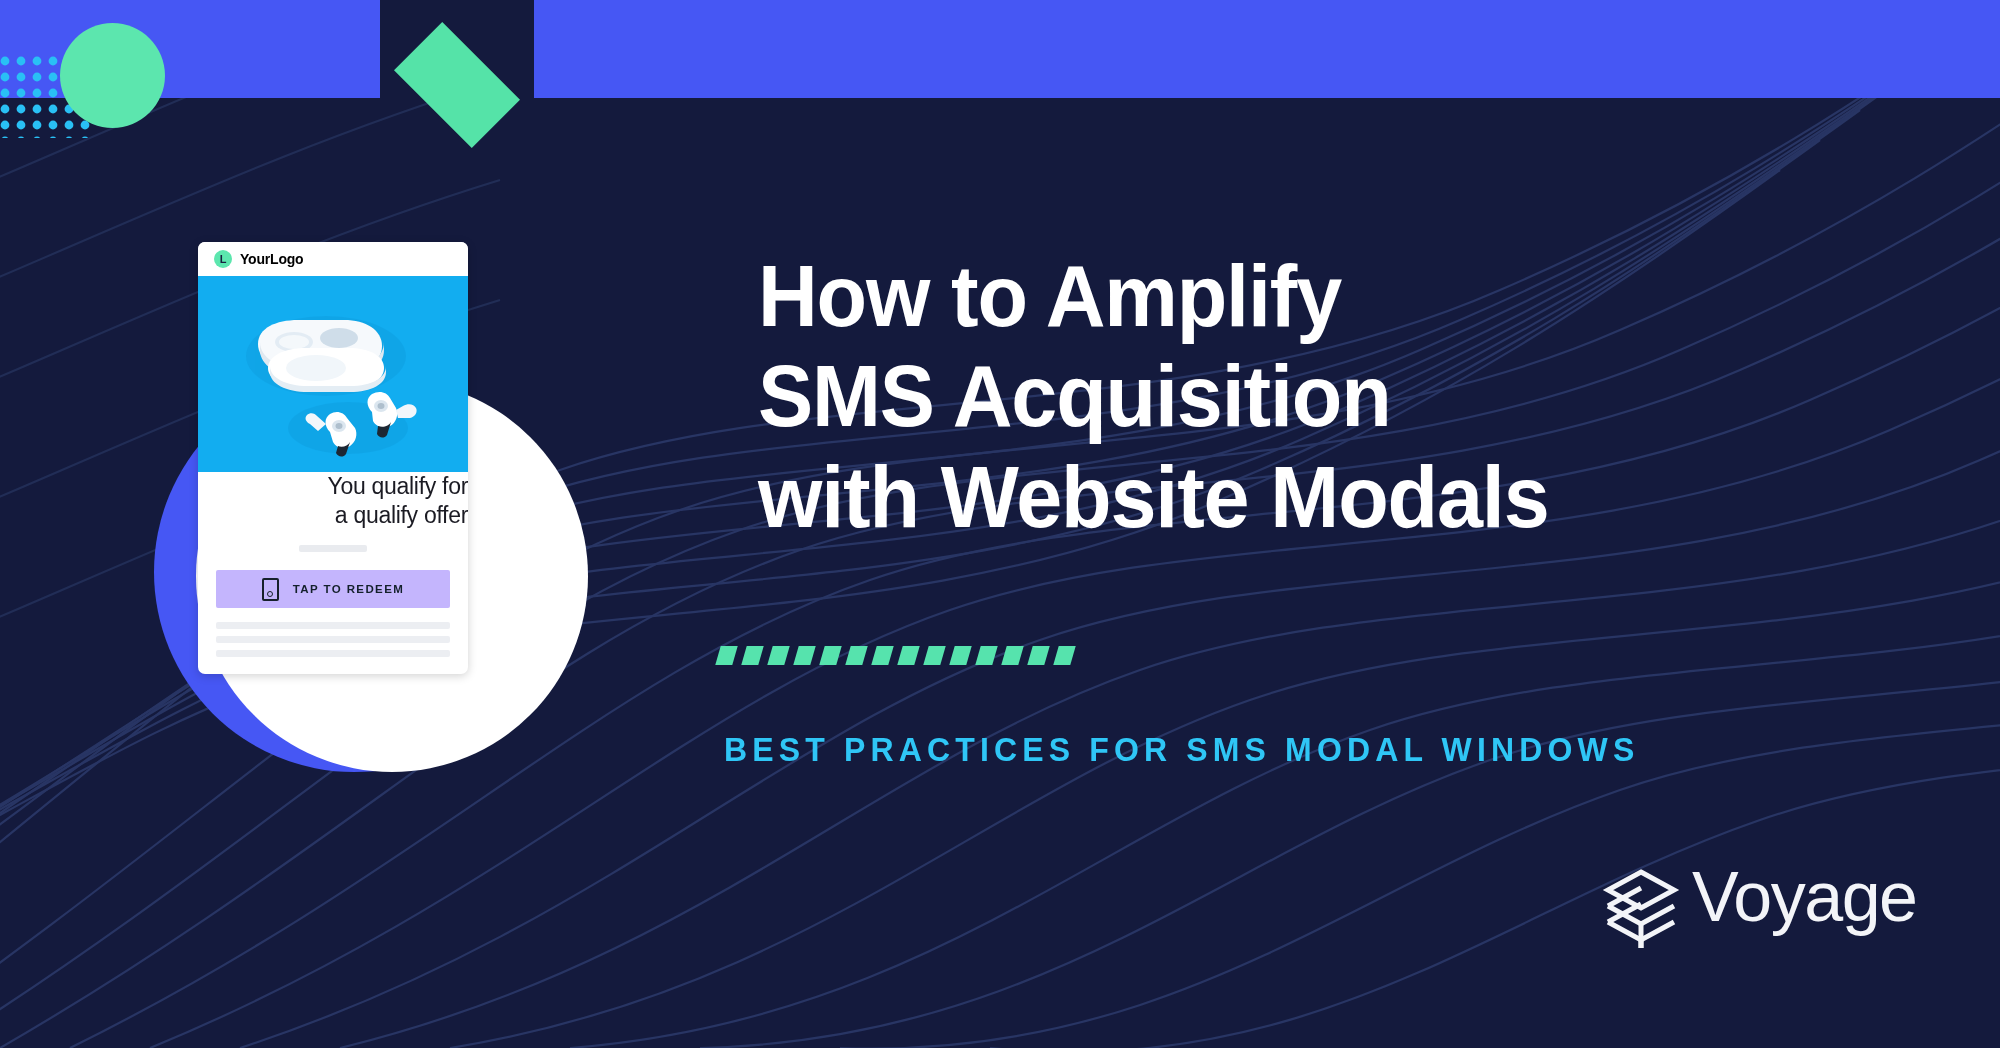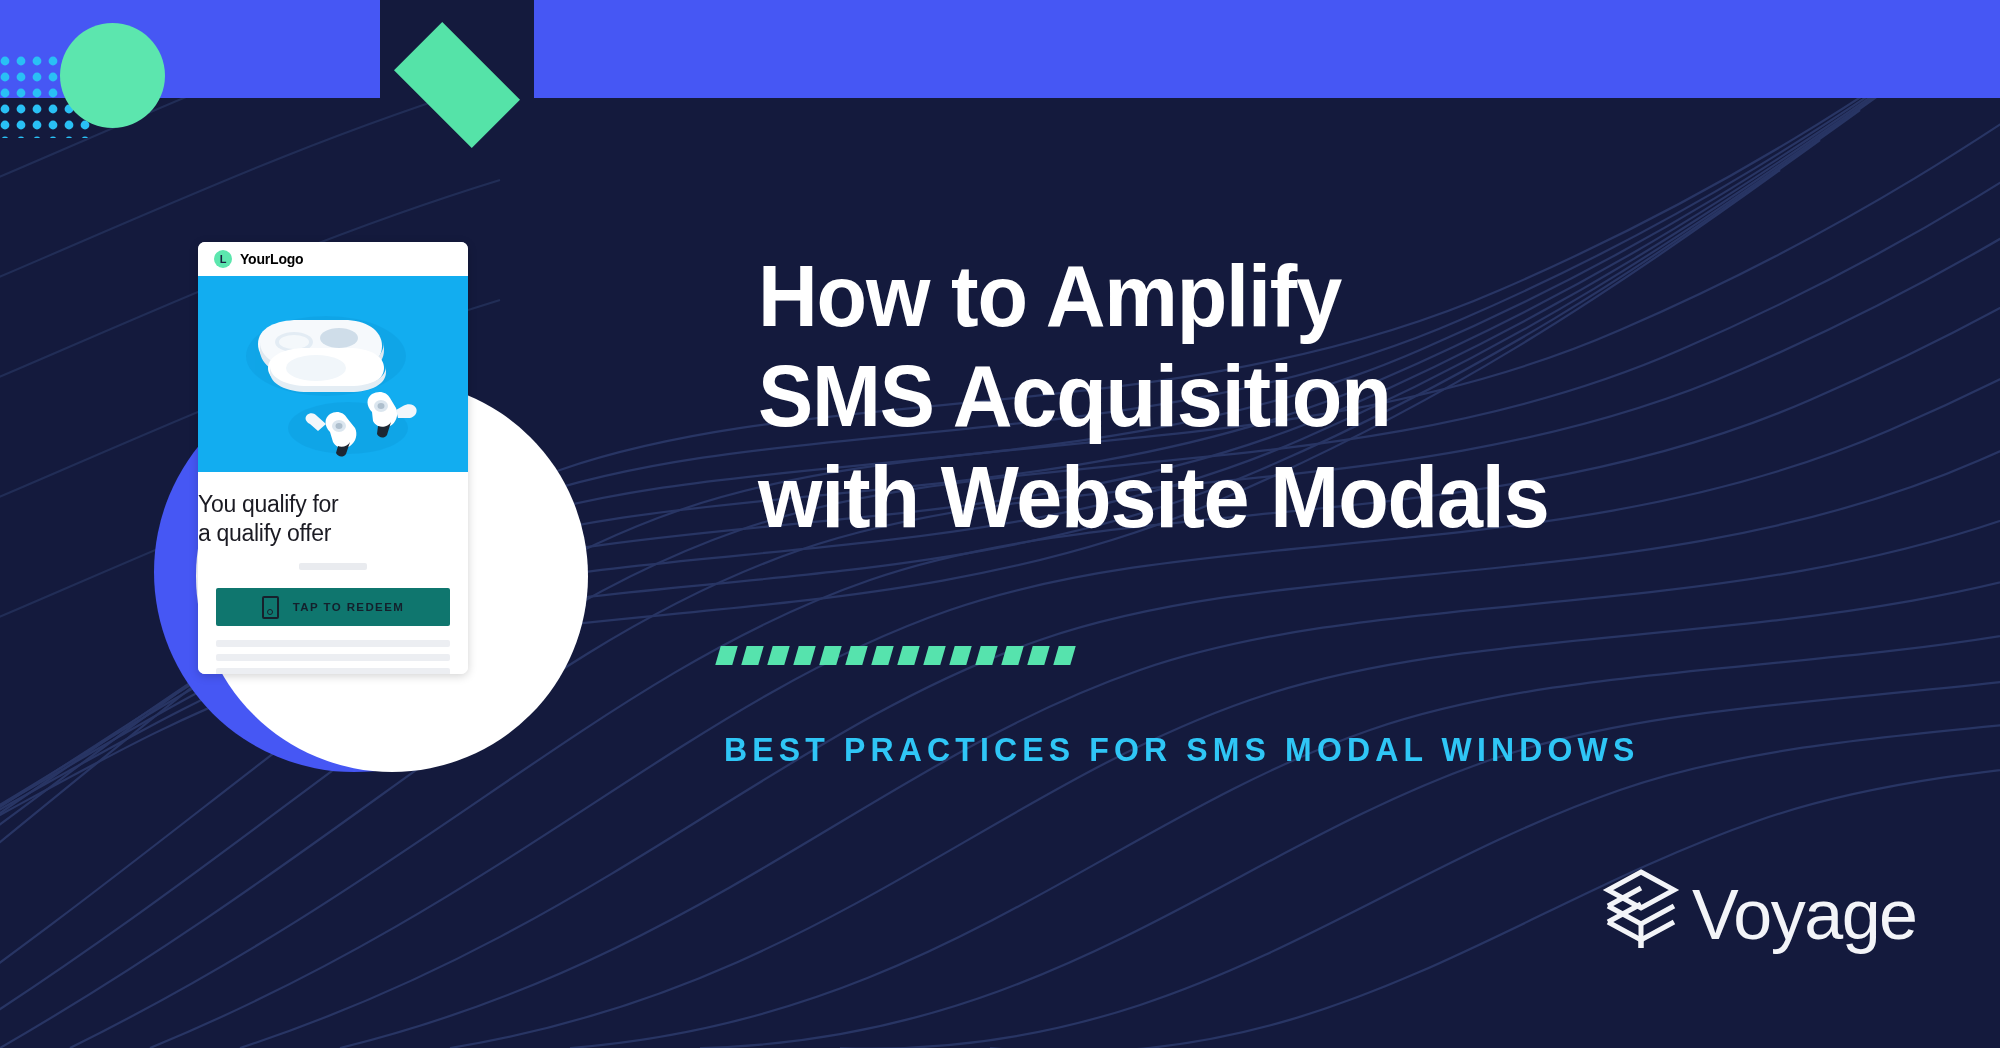--- a/index.html
+++ b/index.html
@@ -50,27 +50,27 @@
   .phone-logo-badge{
     width:18px;height:18px;border-radius:50%;background:#5ce6ae;
     display:flex;align-items:center;justify-content:center;
     font-size:11px;font-weight:bold;color:#17203f;line-height:1;
   }
   .phone-logo-text{font-size:14px;font-weight:bold;color:#000000;letter-spacing:-0.2px;}
 
   .phone-image{position:relative;height:196px;background:#12adf0;overflow:hidden;}
   .phone-image svg{position:absolute;left:0;top:0;}
 
-  .phone-body{background:#ffffff;padding:18px 0 0 0;text-align:left;}
+  .phone-body{background:#ffffff;padding:0 0 0 0;text-align:right;}
   .phone-head-1,.phone-head-2{
     font-size:23px;color:#1b1b23;line-height:1.24;font-weight:400;letter-spacing:-0.3px;
   }
   .phone-sub-bar{width:68px;height:7px;background:#e9ebef;border-radius:2px;margin:16px auto 0;}
   .phone-cta{
-    margin:18px 18px 0;height:38px;background:#0f766e;border-radius:2px;
+    margin:18px 18px 0;height:38px;background:#c4b5fd;border-radius:2px;
     display:flex;align-items:center;justify-content:center;gap:14px;
   }
   .phone-cta-icon{width:13px;height:19px;border:2px solid #17202c;border-radius:2px;position:relative;}
   .phone-cta-icon::after{content:"";position:absolute;left:3.5px;bottom:2px;width:4px;height:4px;border:1.5px solid #17202c;border-radius:50%;}
   .phone-cta-label{font-size:11.5px;font-weight:bold;letter-spacing:1.4px;color:#14202c;}
   .phone-lines{padding:14px 18px 0;}
   .phone-lines div{height:7px;background:#eceef2;border-radius:2px;margin-bottom:7px;}
 
   
   .content{position:absolute;left:758px;top:246px;width:1240px;z-index:7;}
@@ -99,21 +99,21 @@
     font-weight:bold;
     font-size:33px;
     letter-spacing:5.3px;
     color:#2fc6f6;
     white-space:nowrap;
     transform:scaleX(0.97);
     transform-origin:left top;
   }
 
   
-  .brand{position:absolute;left:1602px;top:866px;z-index:8;display:flex;align-items:flex-end;gap:12px;}
+  .brand{position:absolute;left:1602px;top:866px;z-index:8;display:flex;align-items:flex-start;gap:12px;}
   .brand-mark{width:78px;height:88px;}
   .brand-word{
     font-family:"Liberation Sans", sans-serif;
     font-size:70px;font-weight:400;color:#f3f4f8;letter-spacing:-1.5px;line-height:1;
     position:relative;top:-4px;
   }
 </style>
 </head>
 <body>
 

